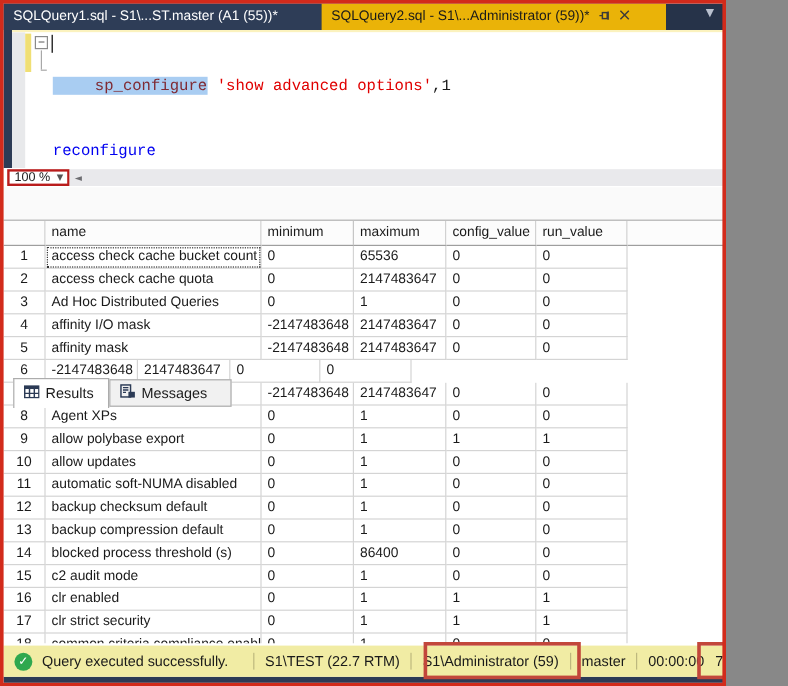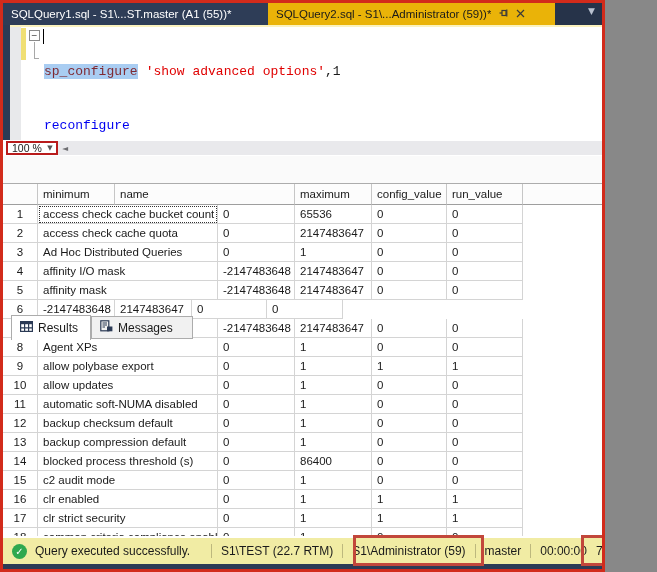--- a/index.html
+++ b/index.html
@@ -25,21 +25,21 @@
   
   .editor { position:absolute; left:3px; top:27px; width:642px; height:113px; background:#FFFFFF; }
   .shell-left { position:absolute; left:3px; top:25px; width:7px; height:115px; background:#2C3B55; }
   .glyph-margin { position:absolute; left:10px; top:27px; width:11px; height:113px; background:#E8E9EB; }
   .change-bar { position:absolute; left:21px; top:28px; width:5px; height:32px; background:#F0DF74; }
   .collapse-box { position:absolute; left:29px; top:30px; width:11px; height:11px; border:1px solid #8A8A8A; background:#FFFFFF; color:#444; font-size:10px; line-height:9px; text-align:center; }
   .outline-line { position:absolute; left:34px; top:42px; width:1px; height:16px; background:#A8A8A8; }
   .outline-tick { position:absolute; left:34px; top:58px; width:5px; height:1px; background:#A8A8A8; }
   .code { position:absolute; left:44px; top:27px; font-family:"Liberation Mono","DejaVu Sans Mono",monospace; font-size:13px; line-height:18px; white-space:pre; }
   .caret { position:absolute; left:43px; top:29px; width:1px; height:15px; background:#000; }
-  .tok-proc { color:#7F2A33; background:#A9CDF2; }
+  .tok-proc { color:#7F2A33; background:#A9CDF2;padding-left:35px; }
   .tok-string { color:#E00000; margin-left:8px; }
   .tok-plain { color:#1A1A1A; }
   .tok-keyword { color:#0000F0; }
 
   
   .ed-vscroll { position:absolute; left:624px; top:25px; width:21px; height:115px; background:#F2F2F5; }
   .splitter-grip { position:absolute; left:624px; top:25px; width:21px; height:16px; background:#ECEDF0; border:1px solid #8E99AE; display:flex; align-items:center; justify-content:center; }
   .ed-scroll-arrow { position:absolute; width:21px; text-align:center; font-size:8px; color:#3E4A63; font-family:"DejaVu Sans", sans-serif; }
   .ed-up { left:624px; top:45px; }
   .ed-down { left:624px; top:128px; }
@@ -187,22 +187,22 @@
             <rect class="sf" x="7" y="6.5" width="5.4" height="4.8"></rect>
           </svg>
       </span>
       <span>Messages</span>
     </div>
   </div>
 
   <div class="grid-area">
     <div class="grid-row header">
         <div class="grid-cell col0"></div>
+        <div class="grid-cell col1">name</div>
         <div class="grid-cell col2">minimum</div>
-        <div class="grid-cell col1">name</div>
         <div class="grid-cell col3">maximum</div>
         <div class="grid-cell col4">config_value</div>
         <div class="grid-cell col5">run_value</div>
         <div class="grid-cell colF"></div>
       </div>
     <div>
         <div class="grid-row">
           <div class="grid-cell col0">1</div>
           <div class="grid-cell col1 cell-focused">access check cache bucket count</div>
           <div class="grid-cell col2">0</div>

